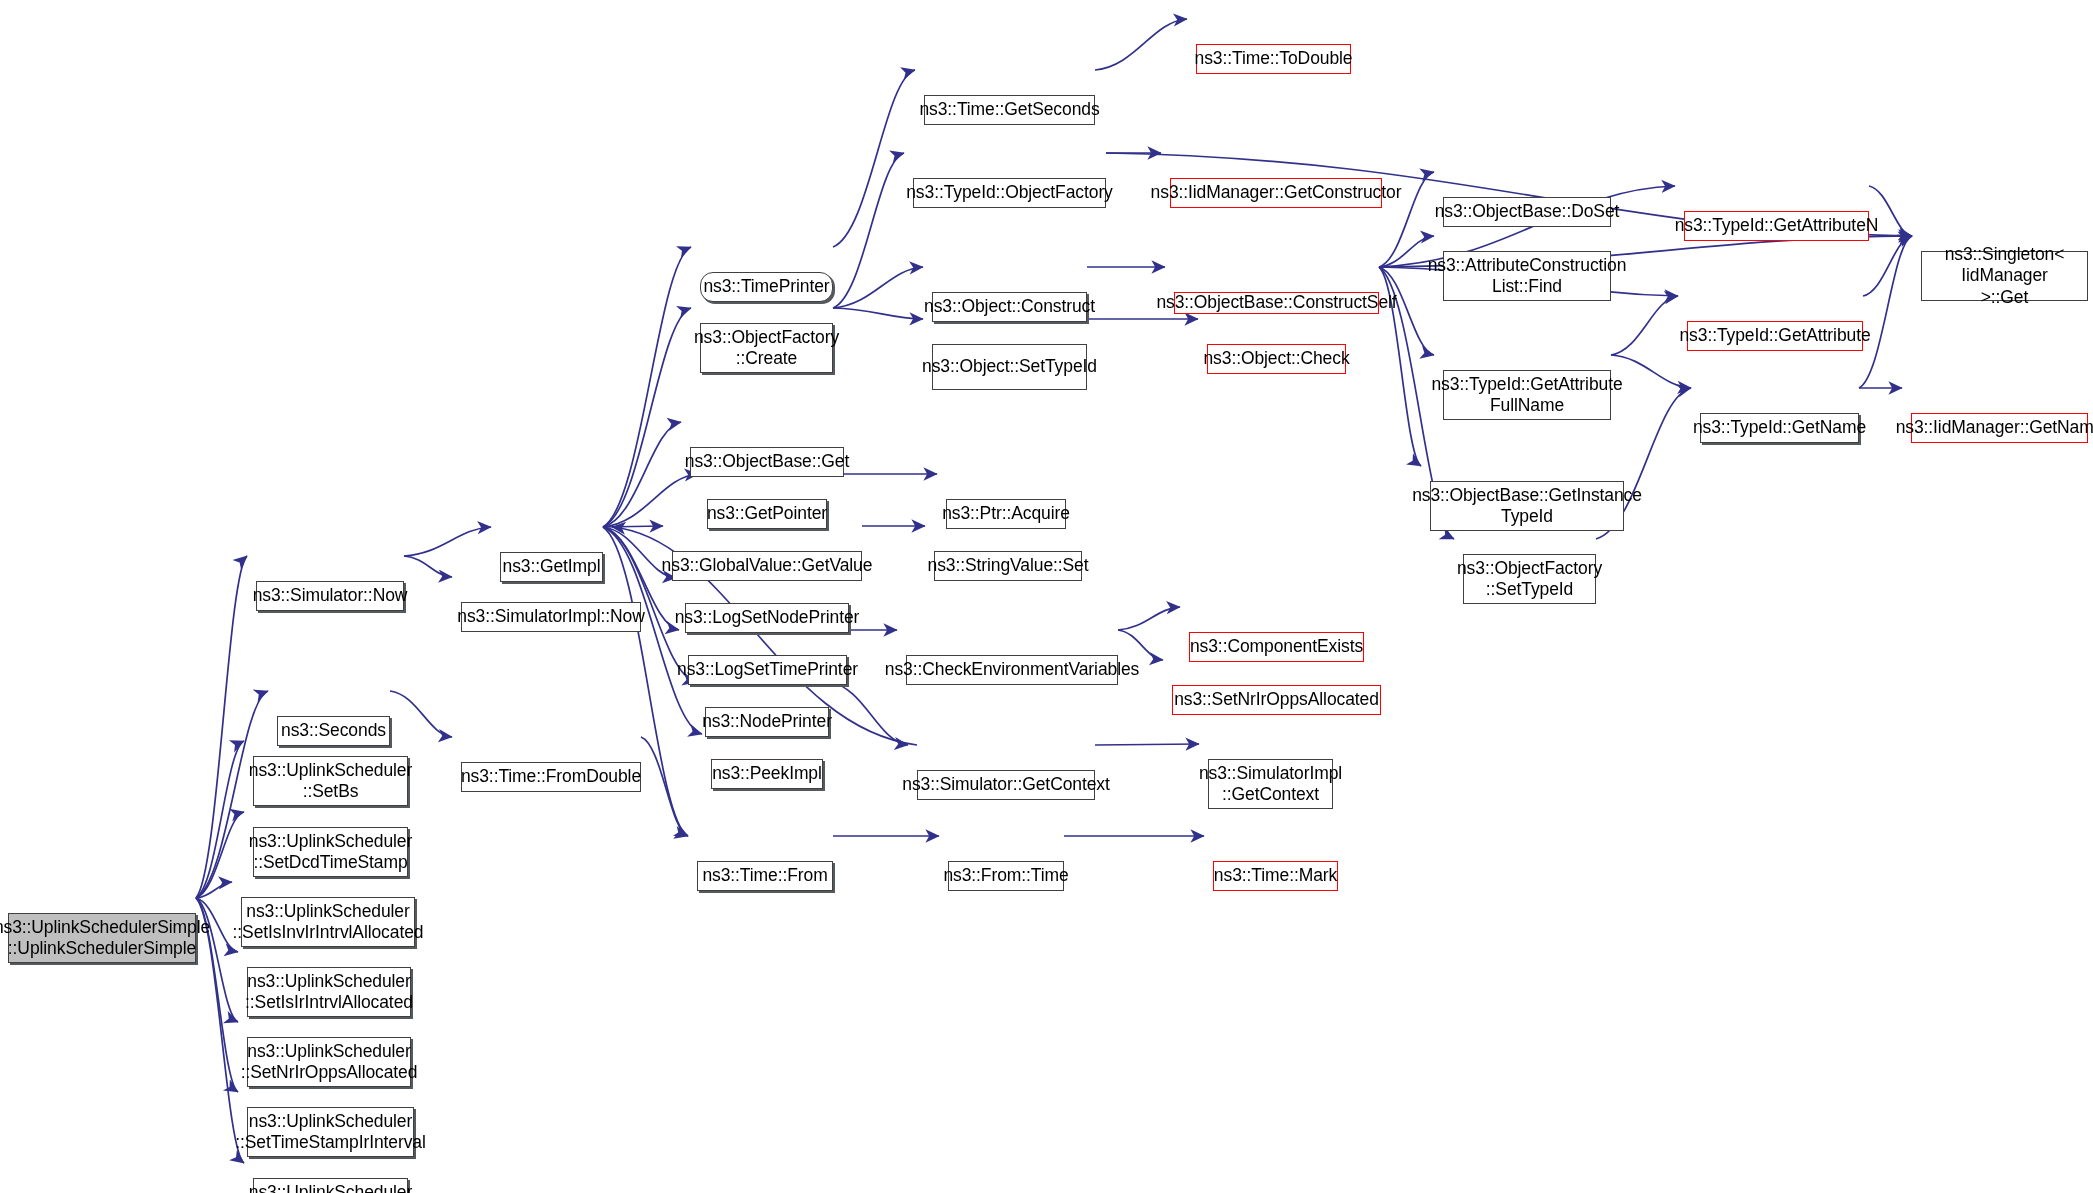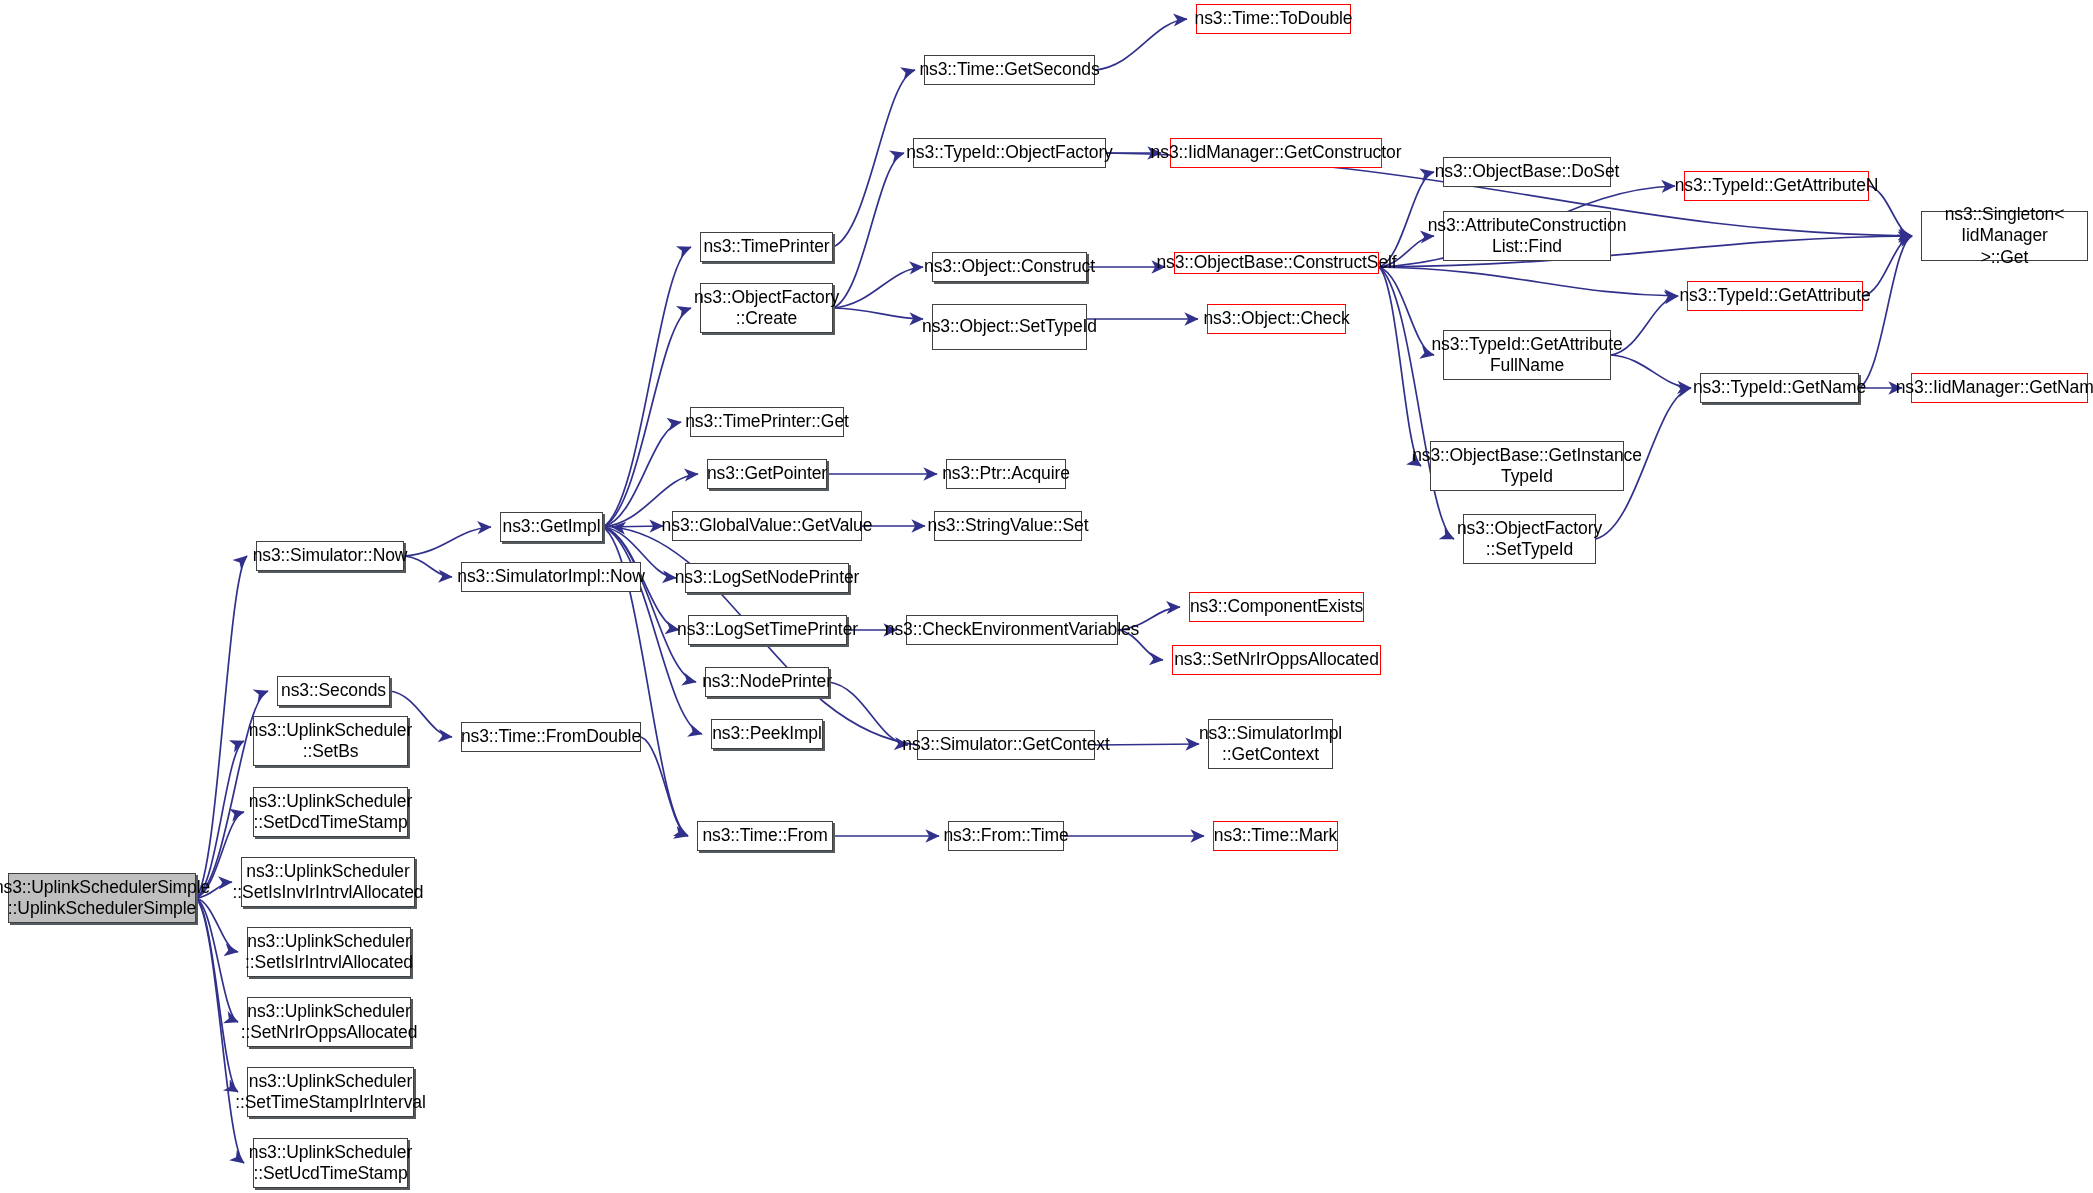--- a/index.html
+++ b/index.html
@@ -31,20 +31,21 @@
     text-align: center;
     background: #ffffff;
     border: 1px solid #404040;
     color: #000000;
     font-size: 17.5px;
     line-height: 1.22;
     letter-spacing: -0.1px;
     white-space: pre-line;
     padding: 0 15px;
     z-index: 5;
+    margin-top: 40px;
   }
   .node.red {
     border-color: #ff0000;
     border-width: 1.5px;
   }
   .node.current {
     background: #bfbfbf;
     border-color: #404040;
     border-width: 1.5px;
   }
@@ -136,24 +137,24 @@
 ::SetIsIrIntrvlAllocated</div>
     <div class="node shadow" style="left: 247px; top: 997px; width: 164px; height: 50px;">ns3::UplinkScheduler
 ::SetNrIrOppsAllocated</div>
     <div class="node shadow" style="left: 247px; top: 1067px; width: 167px; height: 50px;">ns3::UplinkScheduler
 ::SetTimeStampIrInterval</div>
     <div class="node shadow" style="left: 253px; top: 1138px; width: 155px; height: 50px;">ns3::UplinkScheduler
 ::SetUcdTimeStamp</div>
     <div class="node shadow" style="left: 500px; top: 512px; width: 103px; height: 30px;">ns3::GetImpl</div>
     <div class="node" style="left: 461px; top: 562px; width: 180px; height: 30px;">ns3::SimulatorImpl::Now</div>
     <div class="node" style="left: 461px; top: 722px; width: 180px; height: 30px;">ns3::Time::FromDouble</div>
-    <div class="node shadow" style="left: 700px; top: 232px; width: 133px; height: 30px;">ns3::TimePrinter</div>
+    <div class="node shadow" style="left: 700px; top: 232px; width: 133px; height: 30px; border-radius: 13px;">ns3::TimePrinter</div>
     <div class="node shadow" style="left: 700px; top: 283px; width: 133px; height: 50px;">ns3::ObjectFactory
 ::Create</div>
-    <div class="node" style="left: 690px; top: 407px; width: 154px; height: 30px;">ns3::TimePrinter::Get</div>
+    <div class="node" style="left: 690px; top: 407px; width: 154px; height: 30px;">ns3::ObjectBase::Get</div>
     <div class="node shadow" style="left: 707px; top: 459px; width: 120px; height: 30px;">ns3::GetPointer</div>
     <div class="node" style="left: 672px; top: 511px; width: 190px; height: 30px;">ns3::GlobalValue::GetValue</div>
     <div class="node shadow" style="left: 685px; top: 563px; width: 164px; height: 30px;">ns3::LogSetNodePrinter</div>
     <div class="node shadow" style="left: 688px; top: 615px; width: 159px; height: 30px;">ns3::LogSetTimePrinter</div>
     <div class="node shadow" style="left: 705px; top: 667px; width: 124px; height: 30px;">ns3::NodePrinter</div>
     <div class="node shadow" style="left: 711px; top: 719px; width: 112px; height: 30px;">ns3::PeekImpl</div>
     <div class="node shadow" style="left: 697px; top: 821px; width: 136px; height: 30px;">ns3::Time::From</div>
     <div class="node" style="left: 924px; top: 55px; width: 171px; height: 30px;">ns3::Time::GetSeconds</div>
     <div class="node" style="left: 913px; top: 138px; width: 193px; height: 30px;">ns3::TypeId::ObjectFactory</div>
     <div class="node shadow" style="left: 932px; top: 252px; width: 155px; height: 30px;">ns3::Object::Construct</div>

